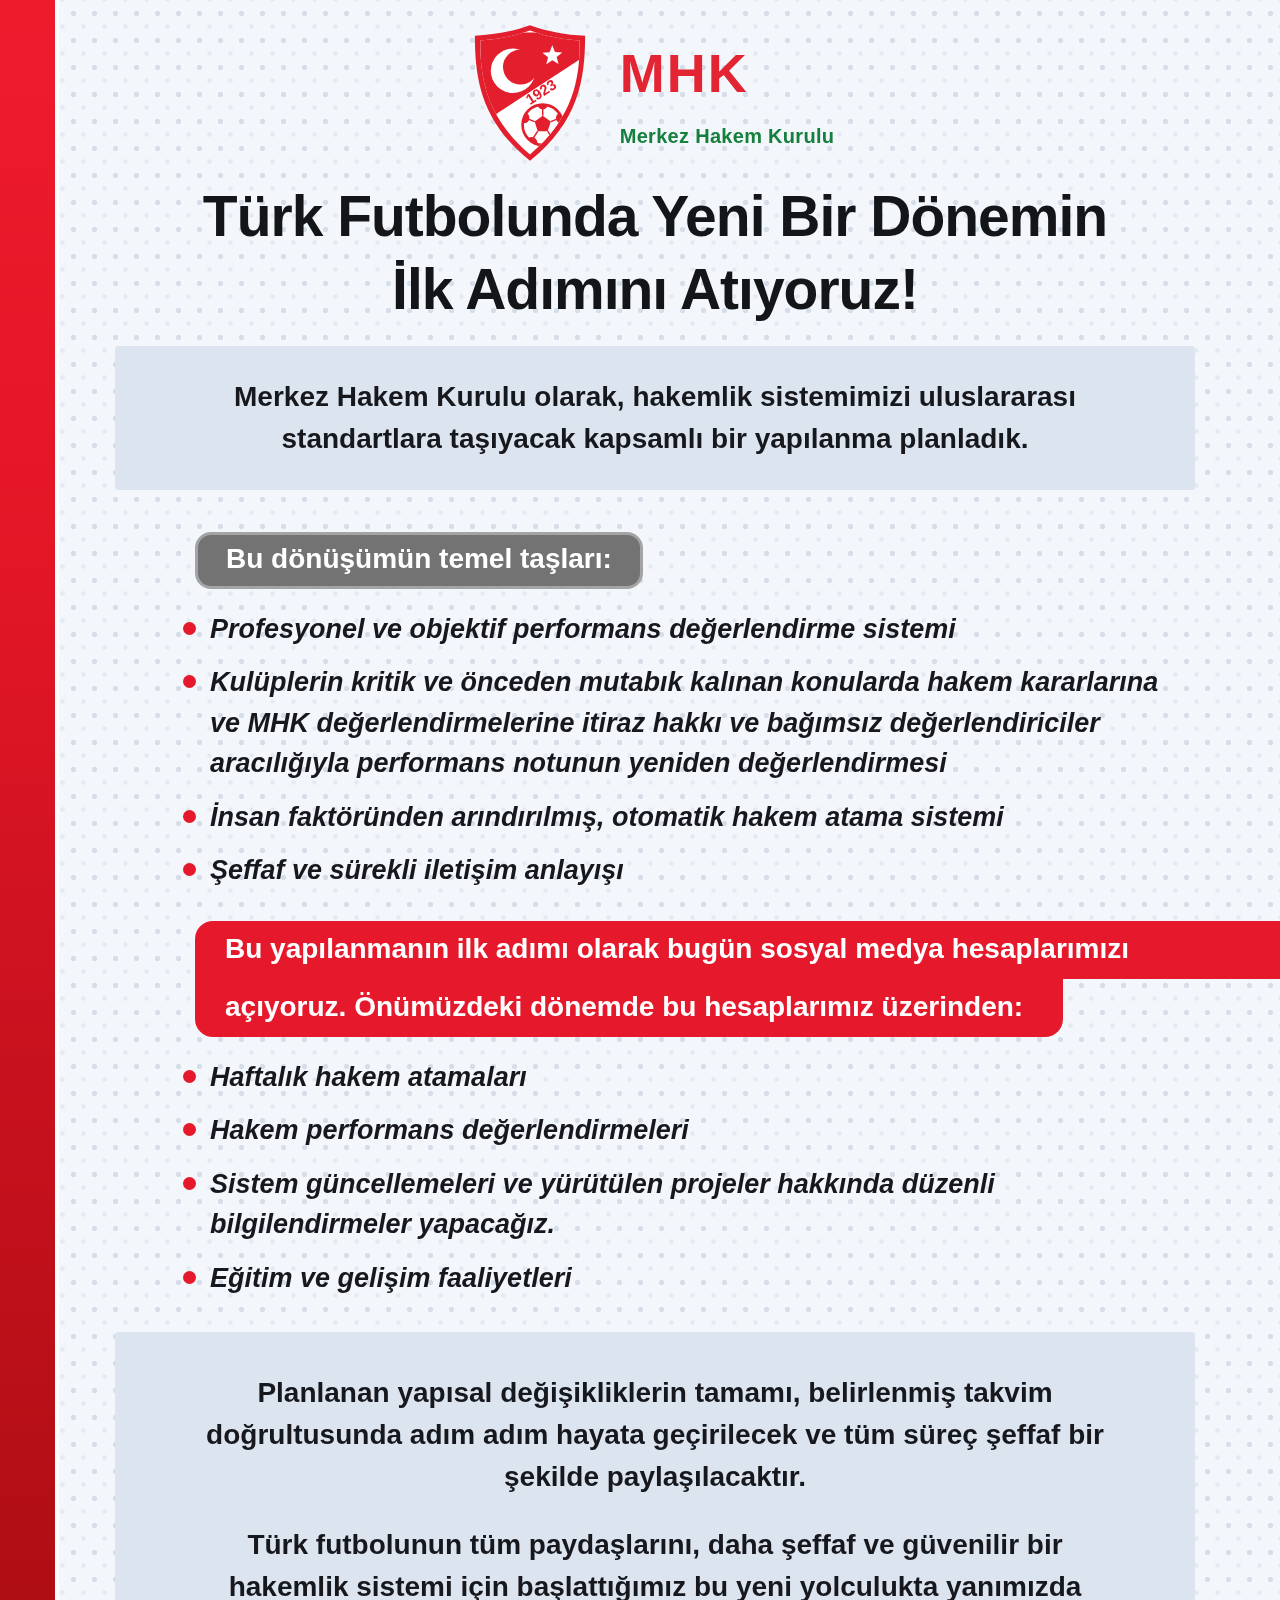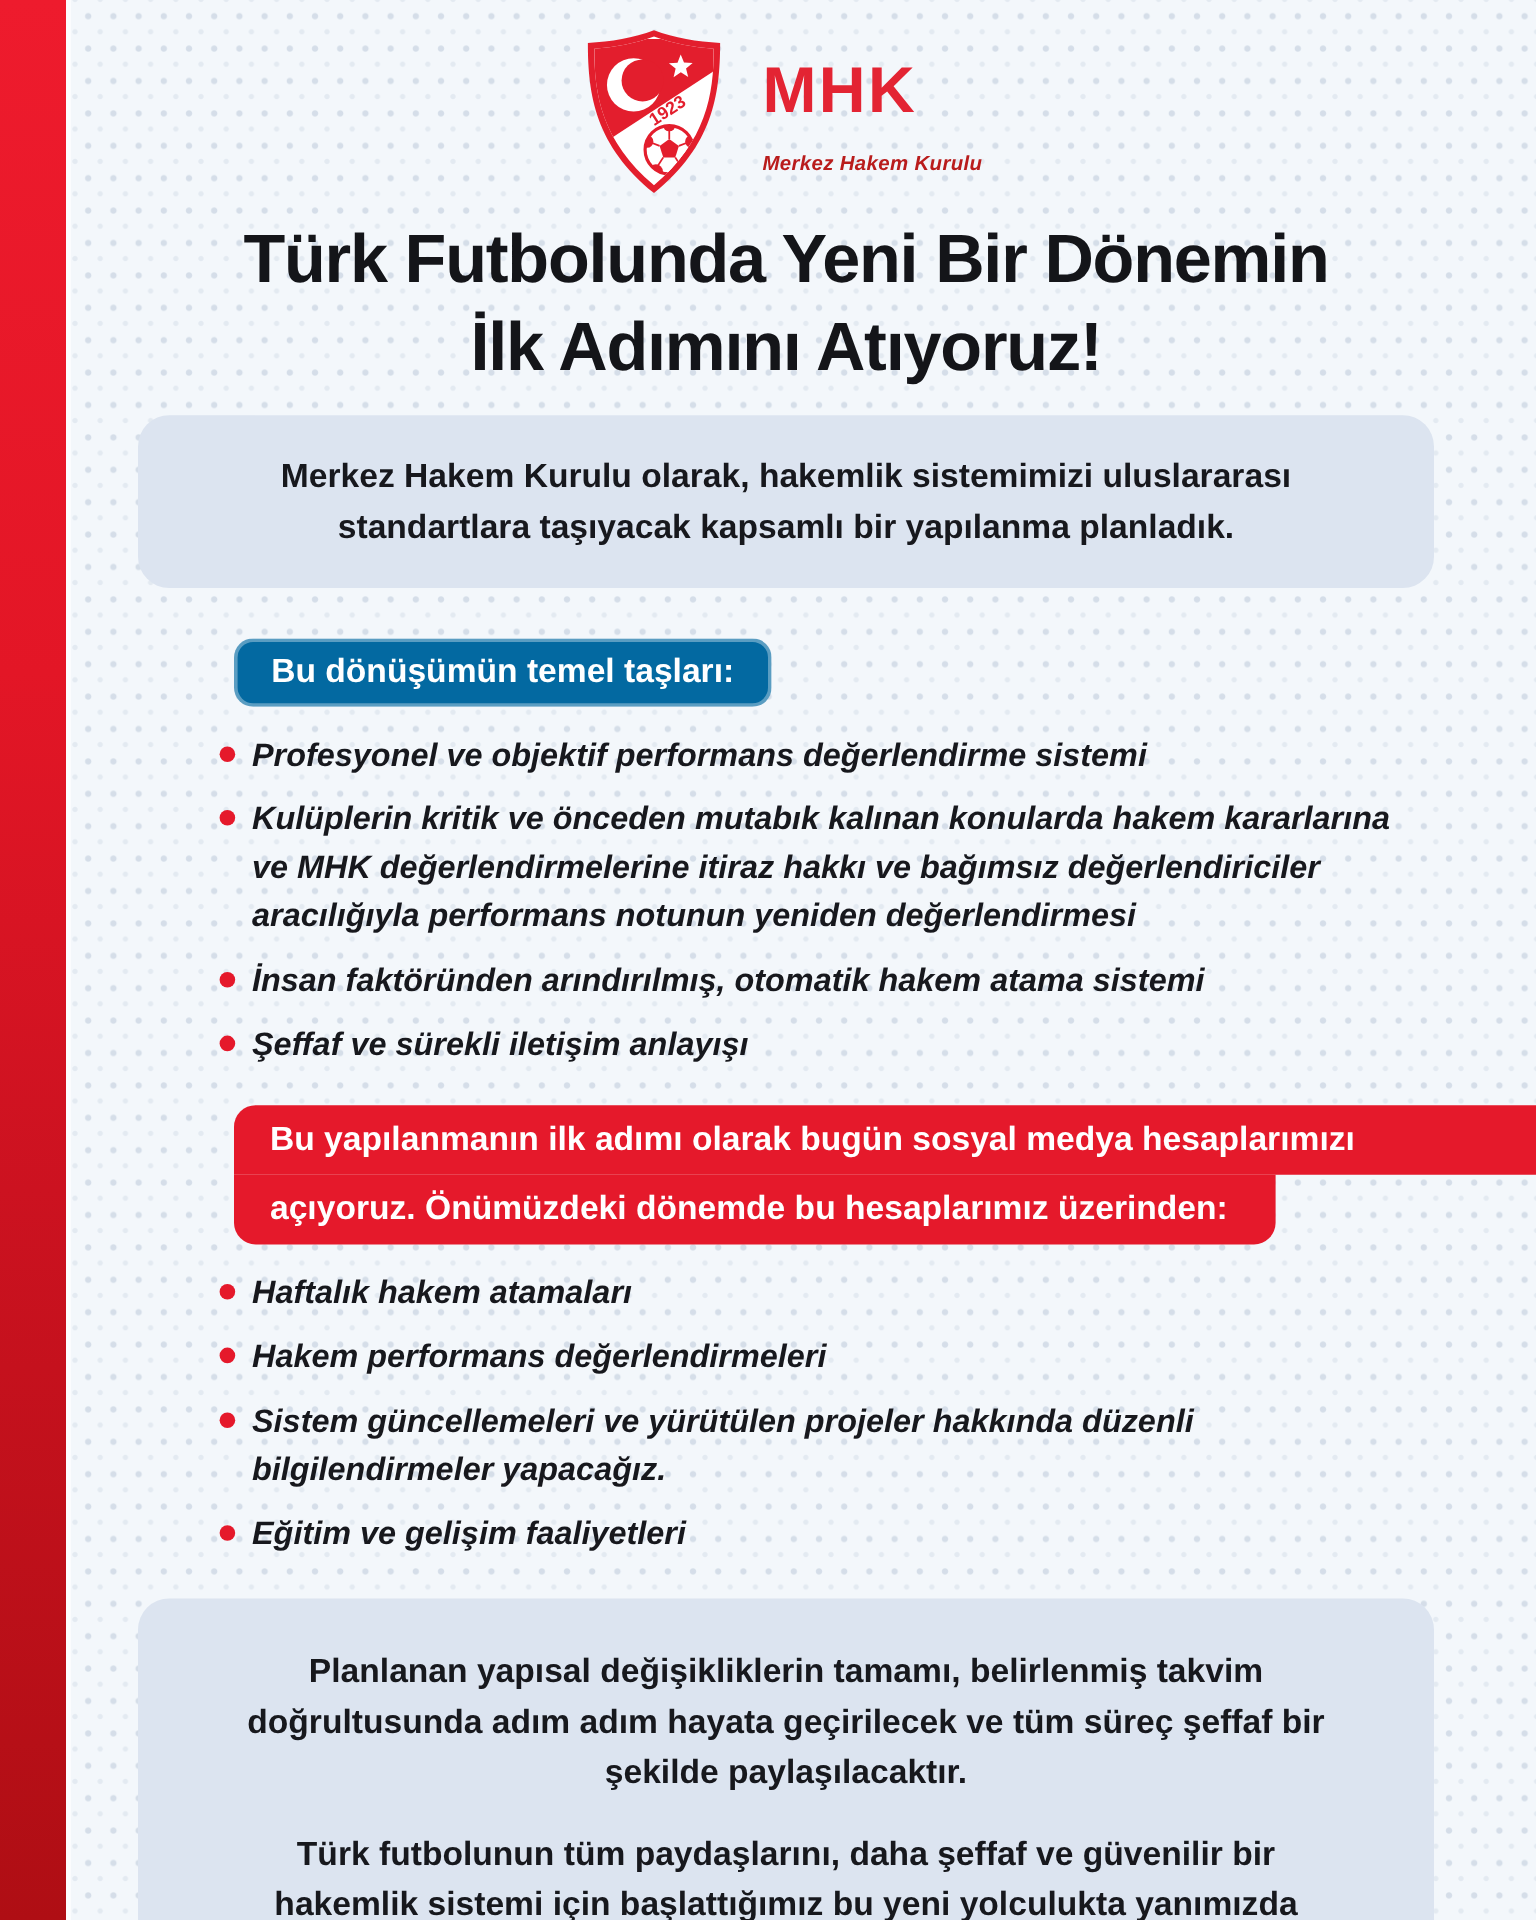--- a/index.html
+++ b/index.html
@@ -32,48 +32,48 @@
   .brand {
     display: flex; align-items: center; justify-content: center;
     gap: 26px; margin-left: -10px;
   }
   .brand svg { display: block; }
   .brand-text { display: flex; flex-direction: column; line-height: 1; margin-top: 6px; gap: 16px; }
   .brand-abbr {
     font-size: 54px; font-weight: 800; color: #E32433; letter-spacing: 2px;
   }
   .brand-name {
-    font-size: 17px; font-weight: 700; color: #b91c1c; margin-top: 10px; letter-spacing: .3px; font-style: italic;
+    font-size: 20px; font-weight: 700; color: #15803d; margin-top: 10px; letter-spacing: .3px;
   }
   
   .title {
     margin: 16px 0 0 0;
     text-align: center;
     font-size: 57px; font-weight: 800; line-height: 1.28;
     letter-spacing: -1px; color: #141519;
   }
   .title span { display: block; }
   
   .info-box {
     background: #DCE4F0;
-    border-radius: 26px;
+    border-radius: 3px;
     margin-top: 20px;
     padding: 30px 84px;
     text-align: center;
   }
   .info-box p {
     margin: 0;
     font-size: 28px; font-weight: 700; line-height: 1.5; color: #17181D;
   }
   .info-box p + p { margin-top: 26px; }
   
   .pill {
     display: inline-block;
     margin: 42px 0 0 80px;
-    background: #0369a1;
+    background: #737373;
     border: 3px solid rgba(255,255,255,0.35);
     border-radius: 16px;
     padding: 8px 28px 11px 28px;
     color: #FFFFFF; font-size: 28px; font-weight: 800;
   }
   
   ul.bullets {
     list-style: none;
     margin: 20px 0 0 68px; padding: 0;
     max-width: 1040px;

